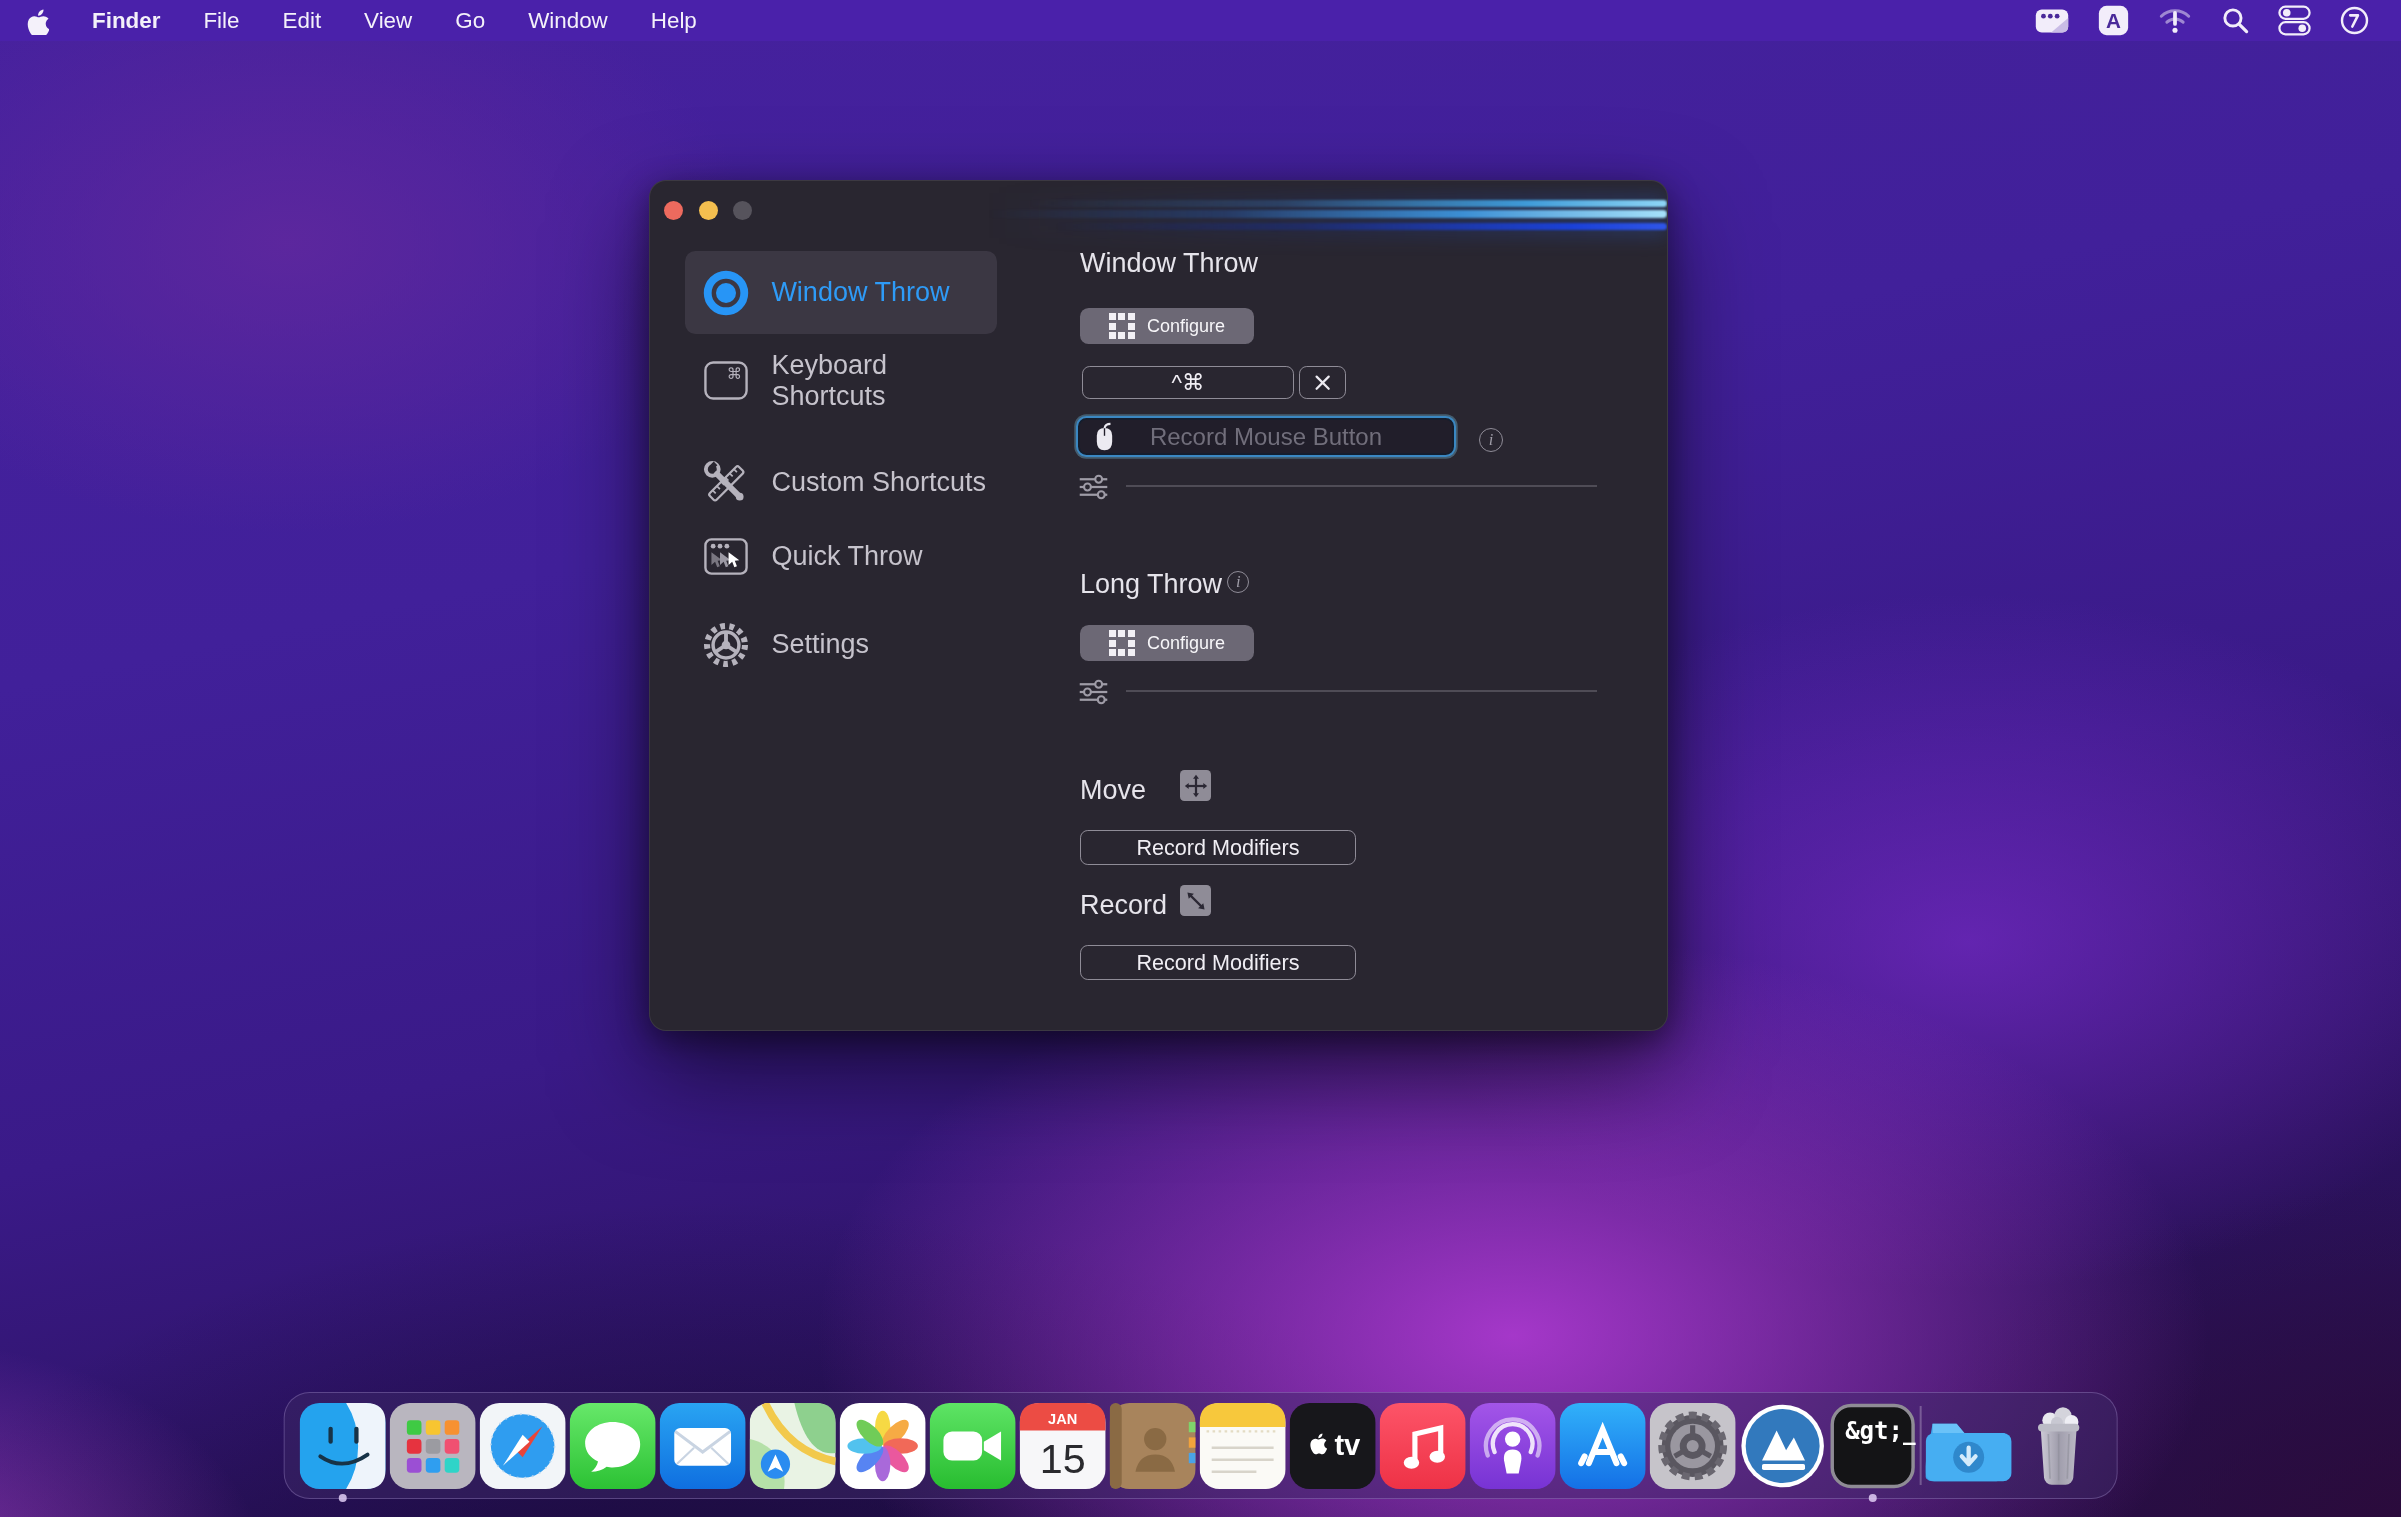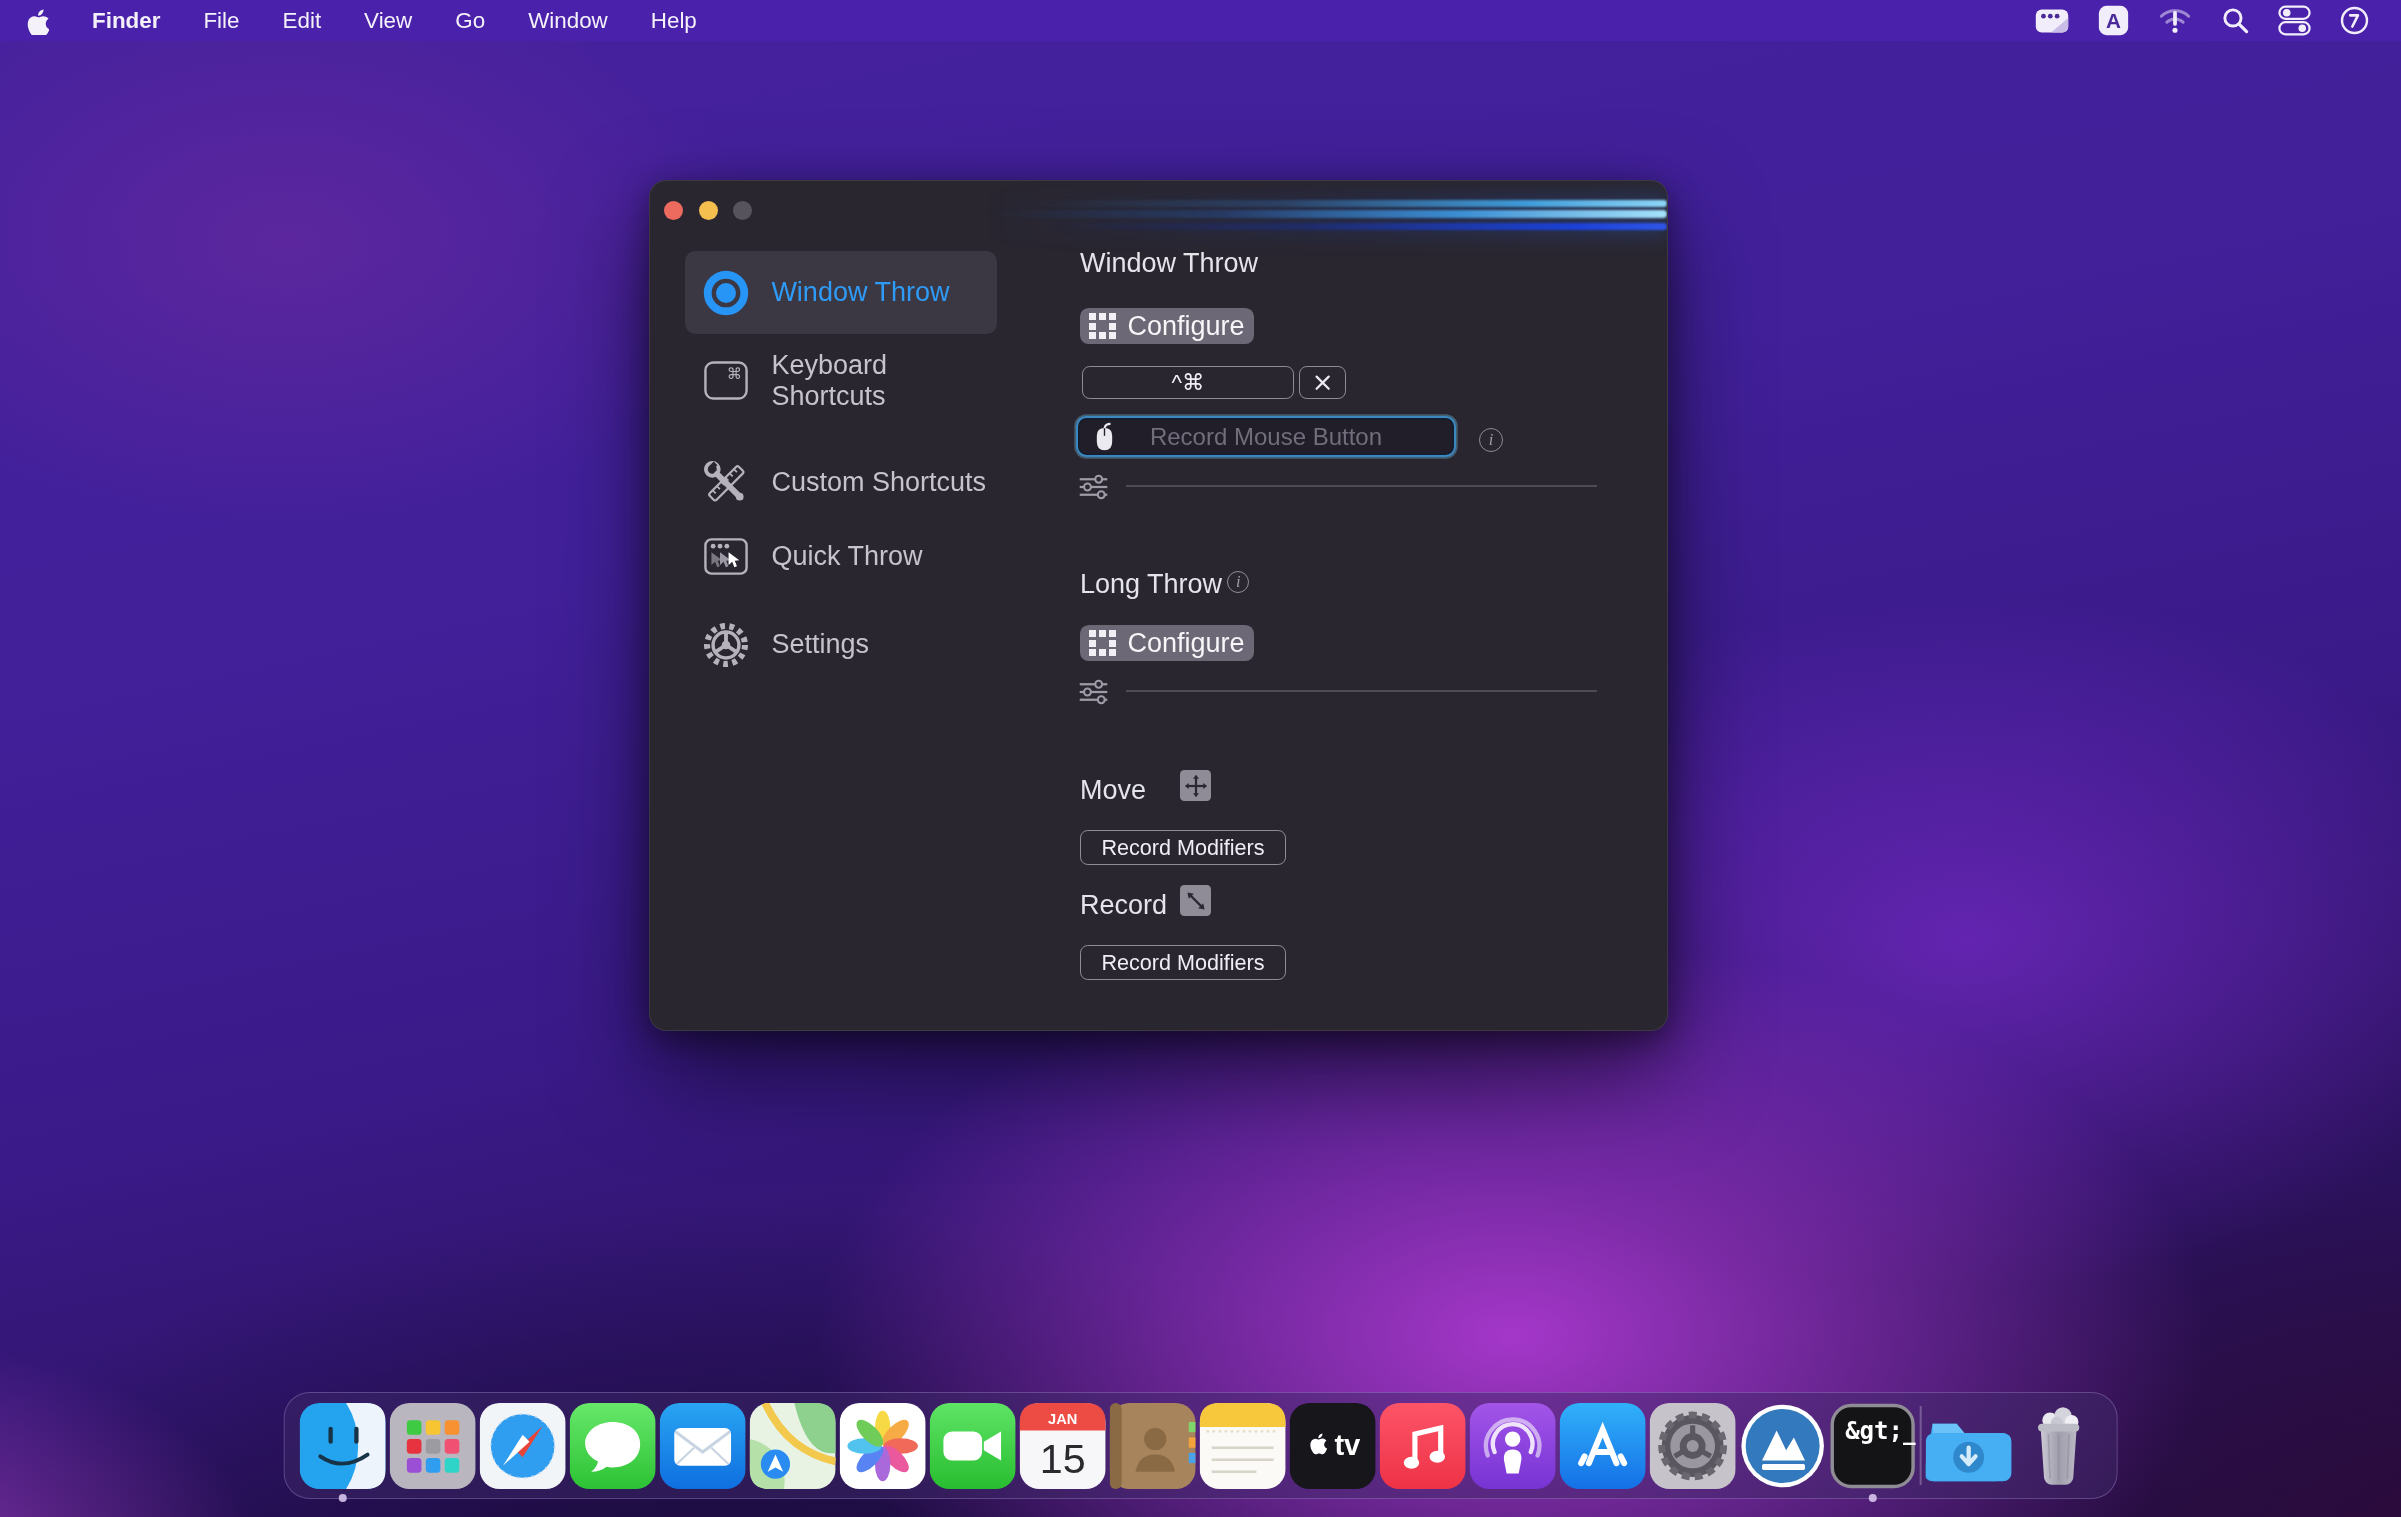--- a/index.html
+++ b/index.html
@@ -45,21 +45,21 @@
   
   .side-item{position:absolute;left:35px;width:312px;height:83px;border-radius:10.4px;
     display:flex;align-items:center;gap:14px;padding-left:10.4px;box-sizing:border-box;
     font-size:27px;color:#c6c3cc;cursor:default;}
   .side-item.sel{background:#3b3743;color:#2e9bf7;}
   .side-ico{width:62px;display:flex;align-items:center;justify-content:center;flex:none;}
   
   .sec-title{position:absolute;font-size:27px;color:#e6e4eb;}
   .btn-configure{position:absolute;width:174px;height:36px;background:#6c6875;border-radius:8.6px;
     display:flex;align-items:center;justify-content:center;gap:12px;
-    color:#f7f6f9;font-size:27px;cursor:default;}
+    color:#f7f6f9;font-size:18px;cursor:default;}
   .grid-ico{display:grid;grid-template-columns:repeat(3,7px);grid-template-rows:repeat(3,7px);gap:2.6px;}
   .grid-ico i{background:#f2f0f5;display:block;}
   .grid-ico i.empty{background:transparent;}
   .shortcut-field{position:absolute;left:432px;top:185px;width:212px;height:33px;
     border:1.7px solid #8f8c97;border-radius:7.8px;display:flex;align-items:center;justify-content:center;
     color:#f0eef4;font-size:22.4px;box-sizing:border-box;}
   .clear-btn{position:absolute;left:649px;top:185px;width:47px;height:33px;border:1.7px solid #8f8c97;
     border-radius:7.8px;display:flex;align-items:center;justify-content:center;box-sizing:border-box;cursor:default;}
   .mouse-field{position:absolute;left:426px;top:235px;width:380px;height:41px;box-sizing:border-box;
     background:#211e2a;border:2.6px solid #3a87c2;border-radius:10.4px;
@@ -67,21 +67,21 @@
     display:flex;align-items:center;justify-content:center;color:#716e7b;font-size:24px;cursor:default;}
   .mouse-field .mouse-svg{position:absolute;left:12px;top:4.3px;}
   .info-badge{position:absolute;width:24px;height:24px;border:1.7px solid #8f8c97;border-radius:50%;
     color:#9f9ca7;font-size:16.4px;font-style:italic;font-family:"Liberation Serif",serif;
     display:flex;align-items:center;justify-content:center;box-sizing:border-box;cursor:default;}
   .tune{position:absolute;cursor:default;}
   .divider{position:absolute;height:1.7px;background:rgba(143,140,151,.38);}
   .plain-label{position:absolute;font-size:27px;color:#e6e4eb;}
   .mod-key-ico{position:absolute;width:31px;height:31px;background:#8f8c97;border-radius:4.3px;
     display:flex;align-items:center;justify-content:center;}
-  .btn-record{position:absolute;width:206px;height:35px;border:1.7px solid #8f8c97;border-radius:7.8px;
+  .btn-record{position:absolute;width:276px;height:35px;border:1.7px solid #8f8c97;border-radius:7.8px;
     display:flex;align-items:center;justify-content:center;color:#f0eef4;font-size:21.6px;
     box-sizing:border-box;cursor:default;}
   
   .dock-wrap{position:absolute;left:50%;bottom:19px;transform:translateX(-50%);
     background:rgba(62,42,104,.48);border:1.3px solid rgba(200,180,240,.28);border-radius:26px;
     padding:9.5px 15.5px;display:flex;align-items:center;gap:4px;z-index:40;}
   .dock-item{position:relative;width:86px;height:86px;flex:none;cursor:default;}
   .dock-item svg{display:block;}
   .dock-item.running::after{content:'';position:absolute;left:50%;bottom:-13px;transform:translateX(-50%);
     width:7.8px;height:7.8px;border-radius:50%;background:rgba(224,206,244,.85);}

